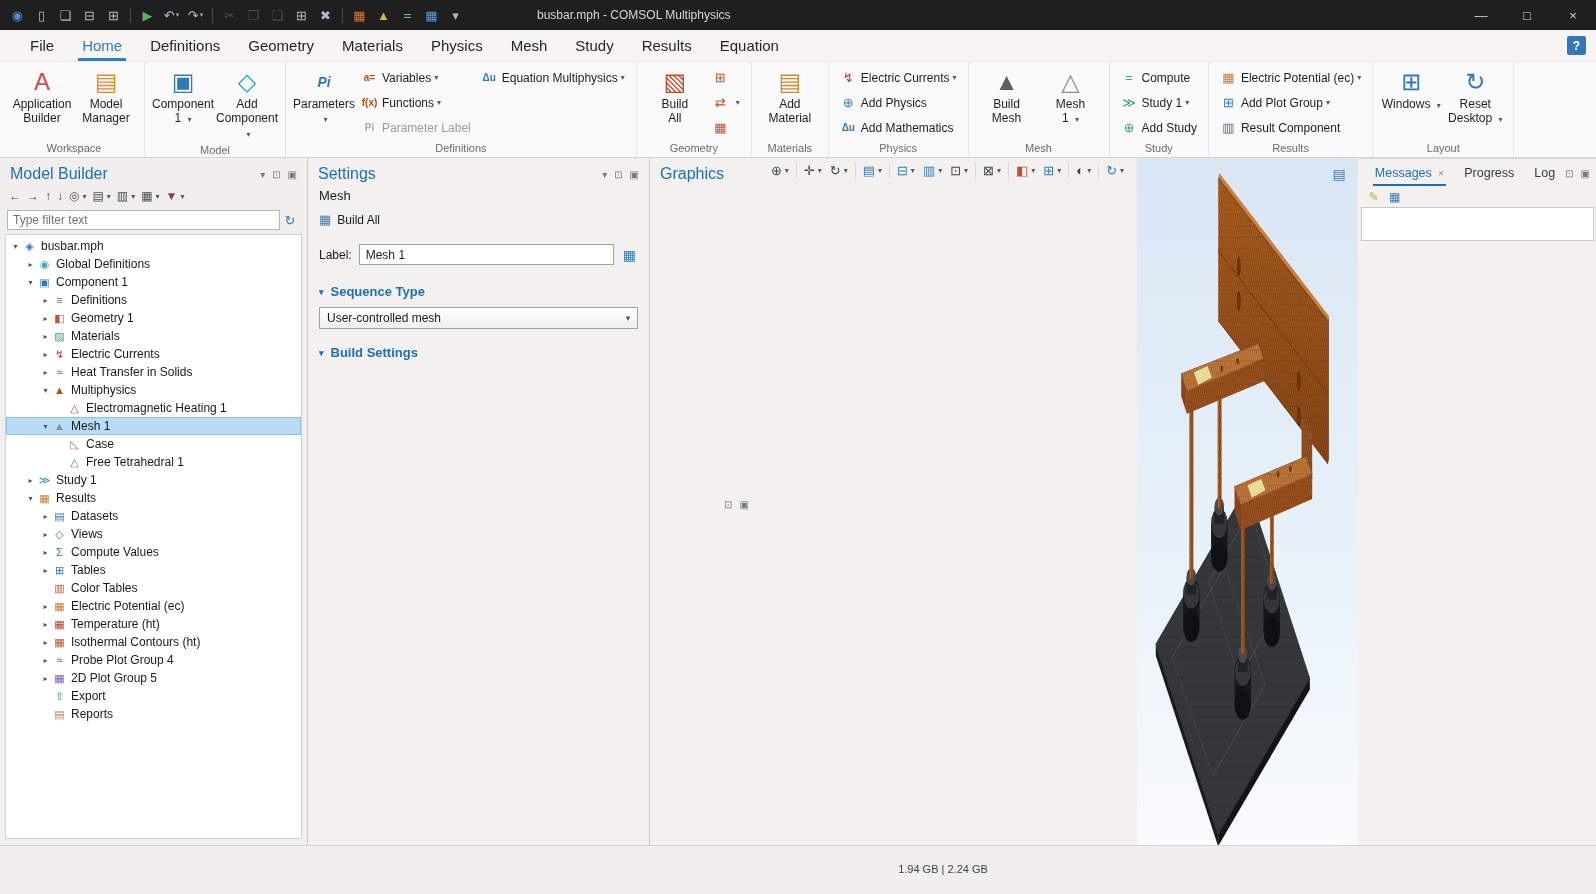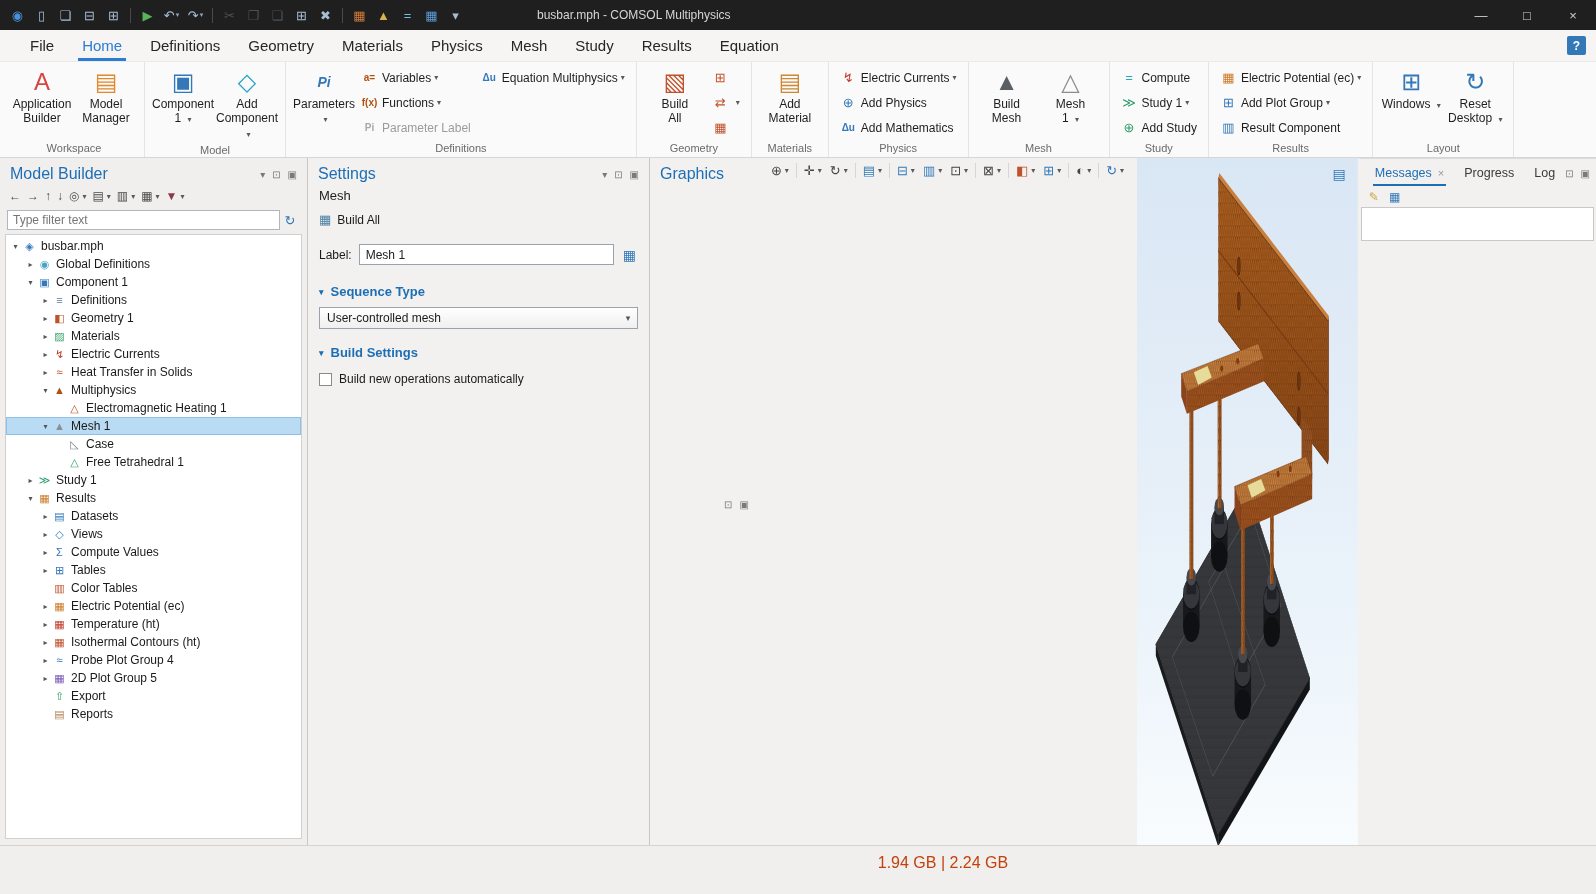--- a/index.html
+++ b/index.html
@@ -80,21 +80,21 @@
 .msg-tabs{display:flex;align-items:center;height:28px;padding:0 6px}
 .msg-tab{padding:0 10px;line-height:26px;font-size:12.5px;color:#3a3a3a;display:flex;align-items:center;gap:6px;position:relative;height:28px}
 .msg-tab.active{color:#1d6fb5}
 .msg-tab.active::after{content:"";position:absolute;left:8px;right:8px;bottom:1px;height:2px;background:#1d6fb5}
 .tab-x{color:#999;font-size:11px}
 .msg-icons{margin-left:auto;display:flex;gap:7px;color:#7a7a7a;font-size:10px}
 .msg-toolbar{display:flex;align-items:center;height:20px;padding:0 10px;gap:10px;font-size:12px}
 .msg-content{flex:1;margin:0 2px 2px;background:#fff;border:1px solid #cac8c6}
 
 .statusbar{height:49px;background:#f0efee;border-top:1px solid #d6d4d2;position:relative}
-.statusbar .mem{position:absolute;left:943px;top:8px;transform:translateX(-50%);font-size:16px;color:#c2410c;white-space:nowrap}
+.statusbar .mem{position:absolute;left:943px;top:17px;transform:translateX(-50%);font-size:11px;color:#404040;white-space:nowrap}
 </style>
 </head>
 <body>
 
 <div class="titlebar">
   <div class="qa">
       <span class="qa-btn">
         <span class="qa-glyph" style="color: rgb(74, 144, 217);">◉</span>
       </span>
       <span class="qa-btn">
@@ -598,24 +598,20 @@
       <span class="sec-chev">▾</span>
       <span>Sequence Type</span>
     </div>
     <div class="dropdown">
       <span>User-controlled mesh</span>
       <span class="dd-arrow">▾</span>
     </div>
     <div class="set-section">
       <span class="sec-chev">▾</span>
       <span>Build Settings</span>
-    </div>
-    <div class="chk-row">
-      <span class="chk"></span>
-      <span>Build new operations automatically</span>
     </div>
   </div>
 
   <div class="gfx-panel">
     <div class="panel-hdr">
       <span class="panel-title">Graphics</span>
       <span class="phicons">
           <span>⊡</span>
           <span>▣</span>
         </span>

